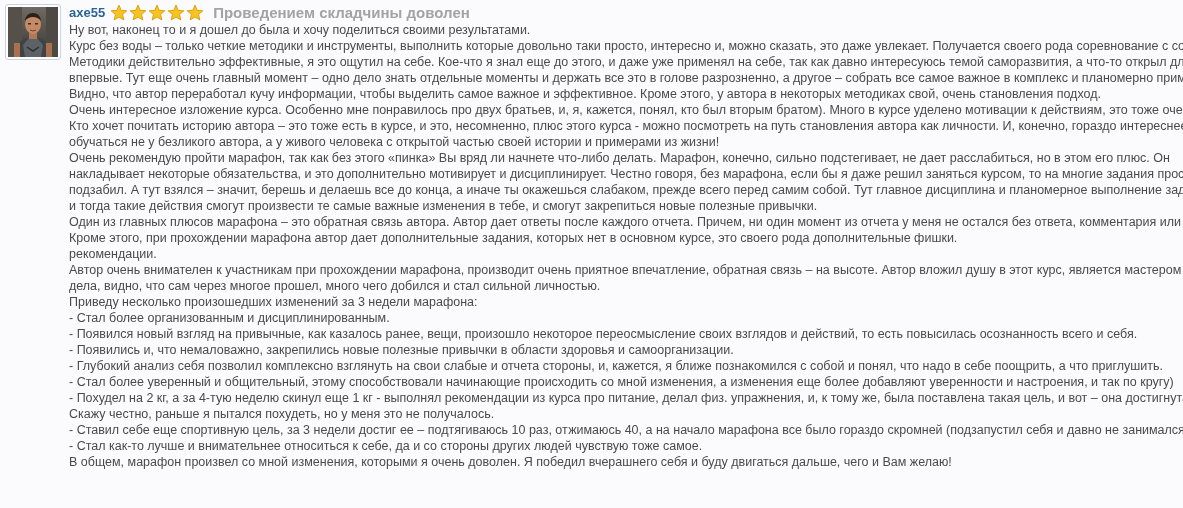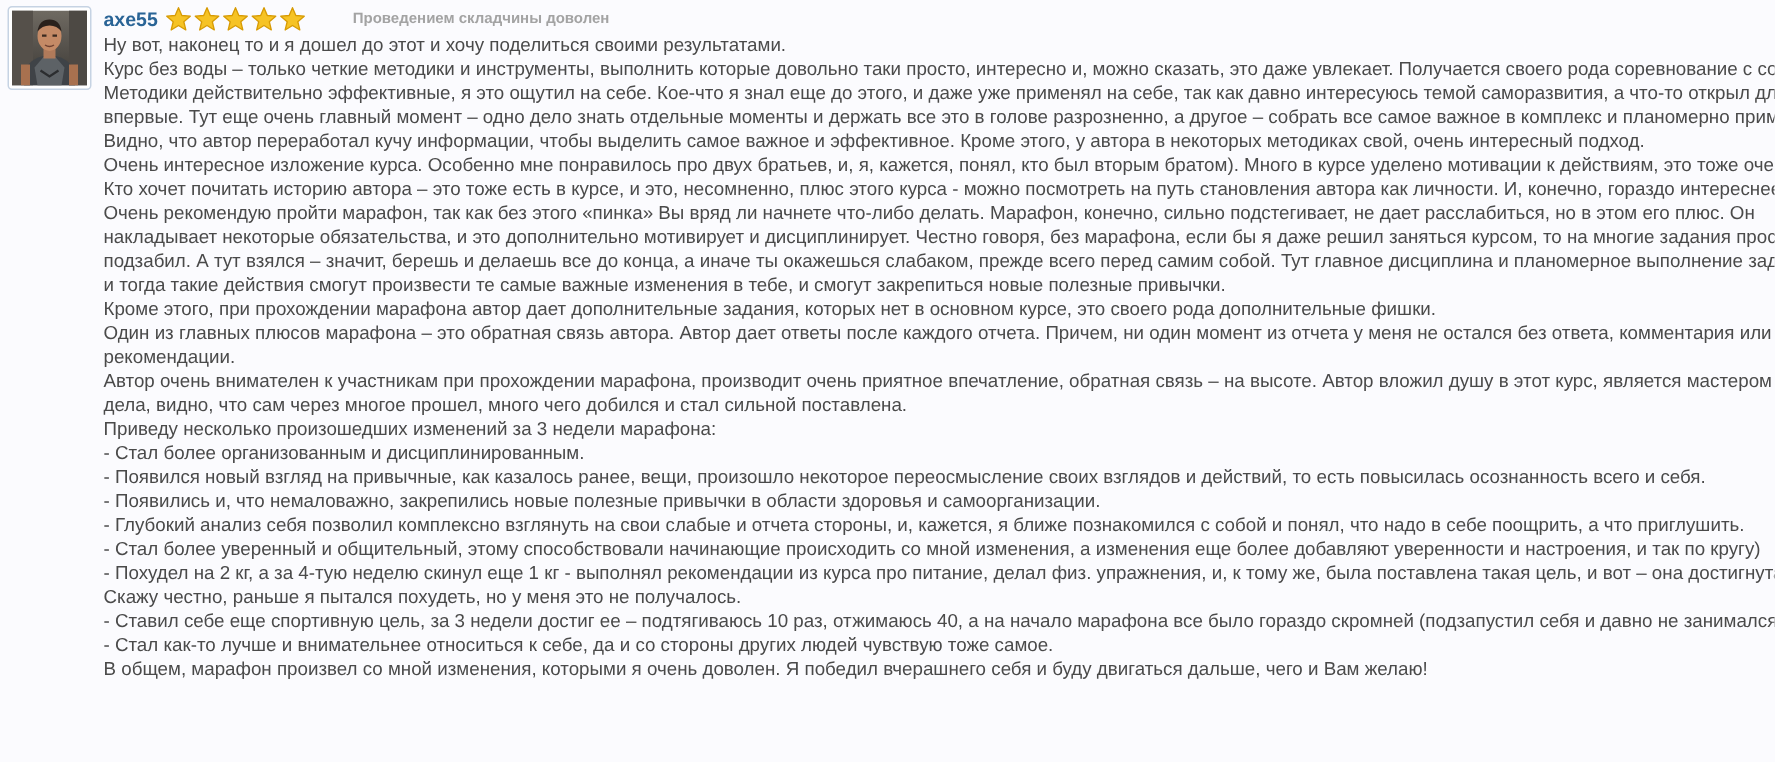--- a/index.html
+++ b/index.html
@@ -64,23 +64,22 @@
     gap: 1px;
     margin-right: 9px;
   }
   .star svg {
     width: 18px;
     height: 17px;
     display: block;
   }
   .title {
     font-weight: bold;
-    font-size: 10px;
+    font-size: 15px;
     color: #a3a3a3;
-    margin-left: 22px;
   }
   .body {
     margin-top: 0px;
   }
   .line {
     font-size: 12.5px;
     line-height: 16px;
     color: #4a4a4a;
     white-space: nowrap;
   }
@@ -146,36 +145,37 @@
         <span class="star">
           <svg viewBox="0 0 24 23">
               <path d="M12 1.5 L15 8.6 L22.6 9.2 L16.8 14.2 L18.6 21.6 L12 17.6 L5.4 21.6 L7.2 14.2 L1.4 9.2 L9 8.6 Z" fill="#f6c325" stroke="#d79b05" stroke-width="1.2" stroke-linejoin="round"></path>
             </svg>
         </span>
       </span>
       <span class="title">Проведением складчины доволен</span>
     </div>
 
     <div class="body">
-      <div class="line">Ну вот, наконец то и я дошел до этот и хочу поделиться своими результатами.</div>
+      <div class="line">Ну вот, наконец то и я дошел до была и хочу поделиться своими результатами.</div>
       <div class="line">Курс без воды – только четкие методики и инструменты, выполнить которые довольно таки просто, интересно и, можно сказать, это даже увлекает. Получается своего рода соревнование с собой –</div>
       <div class="line">Методики действительно эффективные, я это ощутил на себе. Кое-что я знал еще до этого, и даже уже применял на себе, так как давно интересуюсь темой саморазвития, а что-то открыл для себя</div>
       <div class="line">впервые. Тут еще очень главный момент – одно дело знать отдельные моменты и держать все это в голове разрозненно, а другое – собрать все самое важное в комплекс и планомерно применять.</div>
-      <div class="line">Видно, что автор переработал кучу информации, чтобы выделить самое важное и эффективное. Кроме этого, у автора в некоторых методиках свой, очень интересный подход.</div>
+      <div class="line">Видно, что автор переработал кучу информации, чтобы выделить самое важное и эффективное. Кроме этого, у автора в некоторых методиках свой, очень становления подход.</div>
       <div class="line">Очень интересное изложение курса. Особенно мне понравилось про двух братьев, и, я, кажется, понял, кто был вторым братом). Много в курсе уделено мотивации к действиям, это тоже очень</div>
       <div class="line">Кто хочет почитать историю автора – это тоже есть в курсе, и это, несомненно, плюс этого курса - можно посмотреть на путь становления автора как личности. И, конечно, гораздо интереснее</div>
+      <div class="line">обучаться не у безликого автора, а у живого человека с открытой частью своей истории и примерами из жизни!</div>
       <div class="line">Очень рекомендую пройти марафон, так как без этого «пинка» Вы вряд ли начнете что-либо делать. Марафон, конечно, сильно подстегивает, не дает расслабиться, но в этом его плюс. Он</div>
       <div class="line">накладывает некоторые обязательства, и это дополнительно мотивирует и дисциплинирует. Честно говоря, без марафона, если бы я даже решил заняться курсом, то на многие задания просто бы</div>
       <div class="line">подзабил. А тут взялся – значит, берешь и делаешь все до конца, а иначе ты окажешься слабаком, прежде всего перед самим собой. Тут главное дисциплина и планомерное выполнение заданий,</div>
       <div class="line">и тогда такие действия смогут произвести те самые важные изменения в тебе, и смогут закрепиться новые полезные привычки.</div>
+      <div class="line">Один из главных плюсов марафона – это обратная связь автора. Автор дает ответы после каждого отчета. Причем, ни один момент из отчета у меня не остался без ответа, комментария или</div>
       <div class="line">Кроме этого, при прохождении марафона автор дает дополнительные задания, которых нет в основном курсе, это своего рода дополнительные фишки.</div>
-      <div class="line">Один из главных плюсов марафона – это обратная связь автора. Автор дает ответы после каждого отчета. Причем, ни один момент из отчета у меня не остался без ответа, комментария или</div>
       <div class="line">рекомендации.</div>
       <div class="line">Автор очень внимателен к участникам при прохождении марафона, производит очень приятное впечатление, обратная связь – на высоте. Автор вложил душу в этот курс, является мастером своего</div>
-      <div class="line">дела, видно, что сам через многое прошел, много чего добился и стал сильной поставлена.</div>
+      <div class="line">дела, видно, что сам через многое прошел, много чего добился и стал сильной личностью.</div>
       <div class="line">Приведу несколько произошедших изменений за 3 недели марафона:</div>
       <div class="line">- Стал более организованным и дисциплинированным.</div>
       <div class="line">- Появился новый взгляд на привычные, как казалось ранее, вещи, произошло некоторое переосмысление своих взглядов и действий, то есть повысилась осознанность всего и себя.</div>
       <div class="line">- Появились и, что немаловажно, закрепились новые полезные привычки в области здоровья и самоорганизации.</div>
       <div class="line">- Глубокий анализ себя позволил комплексно взглянуть на свои слабые и отчета стороны, и, кажется, я ближе познакомился с собой и понял, что надо в себе поощрить, а что приглушить.</div>
       <div class="line">- Стал более уверенный и общительный, этому способствовали начинающие происходить со мной изменения, а изменения еще более добавляют уверенности и настроения, и так по кругу)</div>
       <div class="line">- Похудел на 2 кг, а за 4-тую неделю скинул еще 1 кг - выполнял рекомендации из курса про питание, делал физ. упражнения, и, к тому же, была поставлена такая цель, и вот – она достигнута.</div>
       <div class="line">Скажу честно, раньше я пытался похудеть, но у меня это не получалось.</div>
       <div class="line">- Ставил себе еще спортивную цель, за 3 недели достиг ее – подтягиваюсь 10 раз, отжимаюсь 40, а на начало марафона все было гораздо скромней (подзапустил себя и давно не занимался).</div>
       <div class="line">- Стал как-то лучше и внимательнее относиться к себе, да и со стороны других людей чувствую тоже самое.</div>

